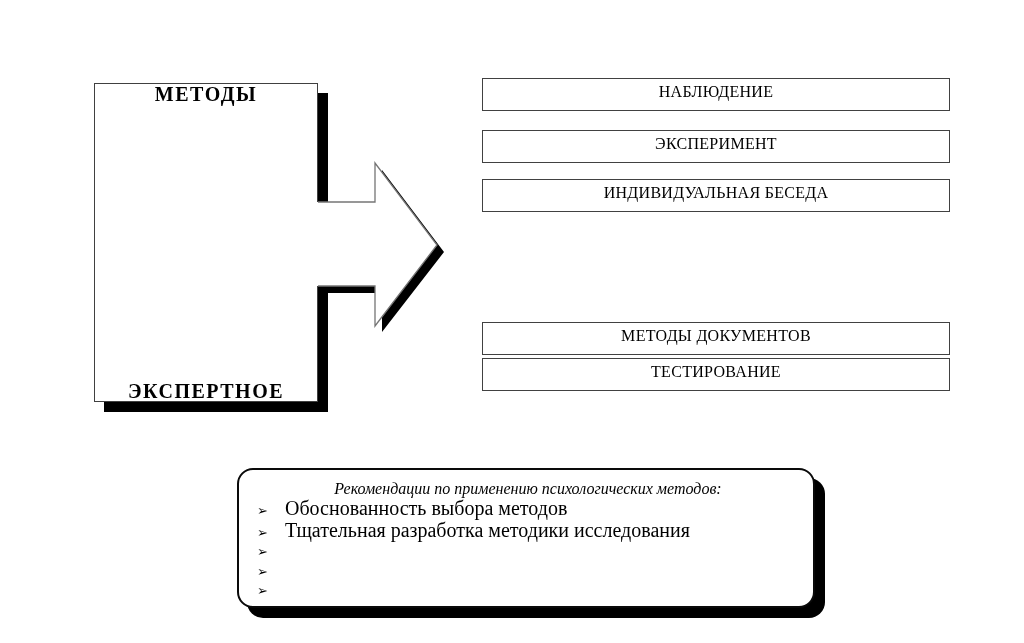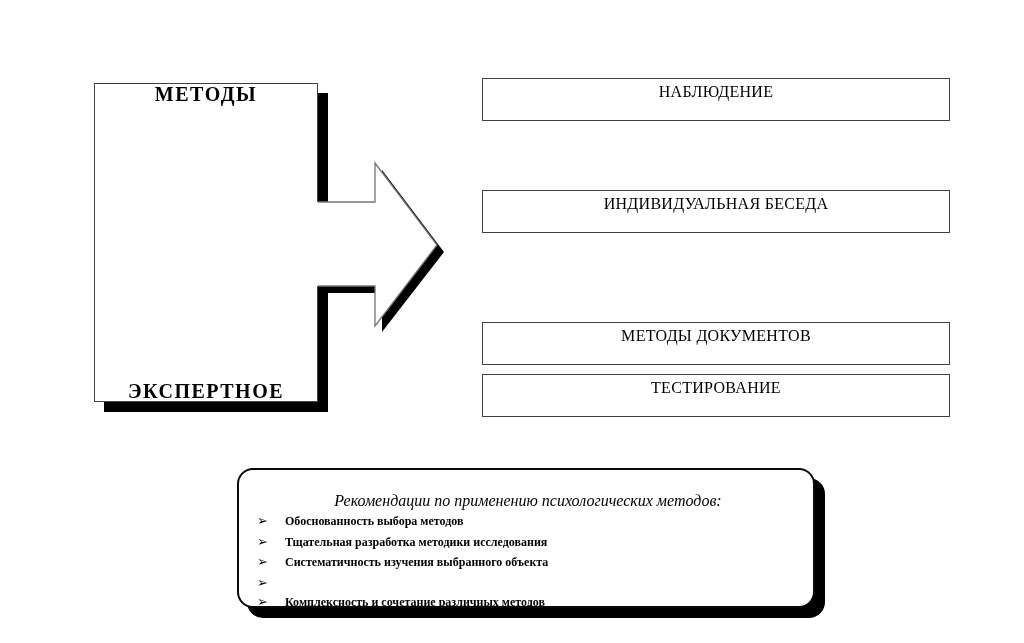--- a/index.html
+++ b/index.html
@@ -16,90 +16,91 @@
     gap:28px;z-index:1;
   }
   .source-line{
     font-weight:bold;font-size:20px;letter-spacing:1.5px;line-height:20px;
     text-align:center;
   }
   
   #arrow-svg{position:absolute;left:0;top:0;z-index:3;}
   
   .method-box{
-    position:absolute;left:482px;width:468px;height:43px;
+    position:absolute;left:482px;width:468px;height:33px;
     border:1.5px solid #414141;box-sizing:border-box;background:#fff;
     text-align:center;z-index:2;
   }
   .method-label{
     display:block;margin-top:4px;font-size:16px;letter-spacing:0.3px;
   }
   
   #rec-box{
     position:absolute;left:237px;top:468px;width:578px;height:140px;
     background:#fff;border:2px solid #0a0a0a;border-radius:16px;box-sizing:border-box;
     box-shadow:10px 10px 0 0 #000;z-index:2;
-    padding:21px 14px 0 18px;
+    padding:9px 14px 0 18px;
   }
   .rec-title{
     font-style:italic;font-size:16px;line-height:20px;text-align:center;
     white-space:nowrap;
   }
   .rec-row{display:flex;align-items:baseline;line-height:19.5px;}
   .rec-marker{
     width:28px;flex:0 0 28px;font-size:13px;
     font-family:"DejaVu Sans",sans-serif;
   }
-  .rec-text{font-size:12px;white-space:nowrap;font-weight:bold;}
+  .rec-text{font-size:20px;white-space:nowrap;}
 </style>
 </head>
 <body>
 
 <div id="canvas">
 
   <div id="source-box">
     <div class="source-line">МЕТОДЫ</div>
     <div class="source-line">ЭКСПЕРТНОЕ</div>
   </div>
 
   <svg id="arrow-svg" width="1024" height="643" viewBox="0 0 1024 643">
     <path d="M325,209 L382,209 L382,170 L444,252 L382,332 L382,293 L325,293 Z" fill="#000"></path>
     <path d="M316,202 L375,202 L375,163 L437,245 L375,326 L375,286 L316,286 Z" fill="#fff"></path>
     <path d="M318,202 L375,202 L375,163 L437,245 L375,326 L375,286 L318,286" fill="none" stroke="#757575" stroke-width="1.3"></path>
   </svg>
 
   <div class="method-box" style="top:78px">
     <span class="method-label">НАБЛЮДЕНИЕ</span>
   </div>
-  <div class="method-box" style="top:190px">
+  <div class="method-box" style="top:130px">
+    <span class="method-label">ЭКСПЕРИМЕНТ</span>
+  </div>
+  <div class="method-box" style="top:179px">
     <span class="method-label">ИНДИВИДУАЛЬНАЯ БЕСЕДА</span>
   </div>
   <div class="method-box" style="top:322px">
     <span class="method-label">МЕТОДЫ ДОКУМЕНТОВ</span>
   </div>
-  <div class="method-box" style="top:374px">
+  <div class="method-box" style="top:358px">
     <span class="method-label">ТЕСТИРОВАНИЕ</span>
   </div>
 
   <div id="rec-box">
     <div class="rec-title">Рекомендации по применению психологических методов:</div>
     <div class="rec-row">
       <span class="rec-marker">➢</span>
       <span class="rec-text">Обоснованность выбора методов</span>
     </div>
     <div class="rec-row">
       <span class="rec-marker">➢</span>
       <span class="rec-text">Тщательная разработка методики исследования</span>
     </div>
     <div class="rec-row">
       <span class="rec-marker">➢</span>
-      <span class="rec-text">Систематичность изучения выбранного объекта</span>
     </div>
     <div class="rec-row">
       <span class="rec-marker">➢</span>
     </div>
     <div class="rec-row">
       <span class="rec-marker">➢</span>
-      <span class="rec-text">Комплексность и сочетание различных методов</span>
     </div>
   </div>
 
 </div>
 
 </body></html>

